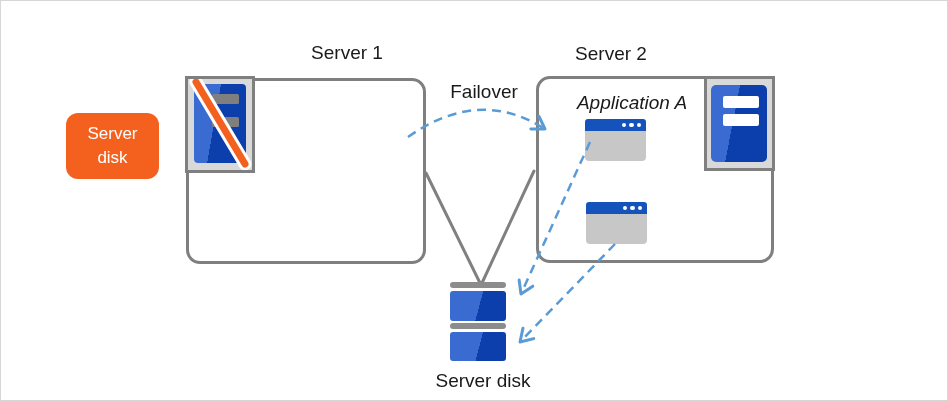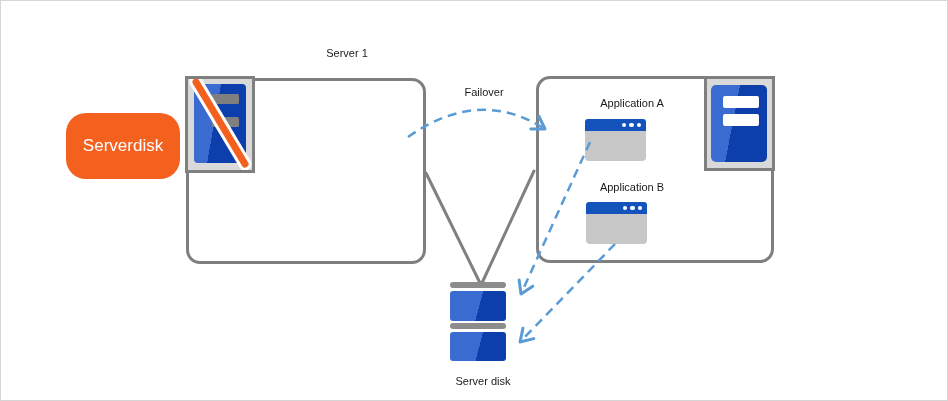--- a/index.html
+++ b/index.html
@@ -1,25 +1,25 @@
 <!DOCTYPE html>
 <html><head>
 <meta charset="utf-8">
 <style>
   html,body{margin:0;padding:0;background:#fff;}
   body{font-family:"Liberation Sans",sans-serif;}
   .canvas{position:relative;width:948px;height:401px;background:#ffffff;
           border:1px solid #d6d6d6;box-sizing:border-box;overflow:hidden;}
 
-  .lbl{position:absolute;font-size:11px;color:#1a1a1a;text-align:center;
+  .lbl{position:absolute;font-size:19px;color:#1a1a1a;text-align:center;
        white-space:nowrap;line-height:20px;}
 
-  .badge{position:absolute;left:65px;top:112px;width:114px;height:66px;
-         background:#f4611e;border-radius:20px;color:#ffffff;font-size:17px;
-         display:flex;align-items:center;justify-content:center;
+  .badge{position:absolute;left:65px;top:112px;width:93px;height:66px;
+         background:#f4611e;border-radius:12px;color:#ffffff;font-size:17px;
+         display:flex;flex-direction:column;align-items:center;justify-content:center;
          line-height:24px;}
 
   .node-box{position:absolute;background:#ffffff;border:3px solid #7f7f7f;
             border-radius:14px;box-sizing:border-box;}
   .server1-box{left:185px;top:77px;width:240px;height:186px;}
   .server2-box{left:535px;top:75px;width:238px;height:187px;}
 
   .icon-frame{position:absolute;background:#d9d9d9;border:3px solid #7f7f7f;
               box-sizing:border-box;display:flex;align-items:center;justify-content:center;}
   .frame-s1{left:184px;top:75px;width:70px;height:97px;}
@@ -117,18 +117,18 @@
   </svg>
 
   <div class="disk labels-layer" style="position:absolute;z-index:6;">
     <div class="disk-cap cap1"></div>
     <div class="disk-body body1"></div>
     <div class="disk-cap cap2"></div>
     <div class="disk-body body2"></div>
   </div>
 
   <div class="lbl labels-layer" style="left:276px;top:42px;width:140px;z-index:6;">Server 1</div>
+  <div class="lbl labels-layer" style="left:540px;top:43px;width:140px;z-index:6;">Server 2</div>
   <div class="lbl labels-layer" style="left:413px;top:81px;width:140px;z-index:6;">Failover</div>
-  <div class="lbl labels-layer" style="left:561px;top:92px;width:140px;z-index:6;">Application A</div>
-  <div class="lbl labels-layer" style="left:561px;top:176px;width:140px;z-index:6;">Application B</div>
+  <div class="lbl labels-layer" style="left:561px;top:92px;width:140px;z-index:6;font-style:italic;">Application A</div>
   <div class="lbl labels-layer" style="left:412px;top:370px;width:140px;z-index:6;">Server disk</div>
 
 </div>
 
 </body></html>

